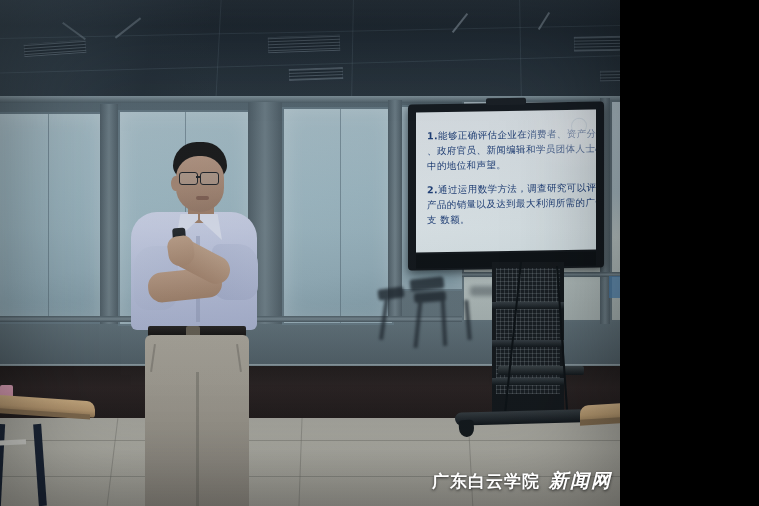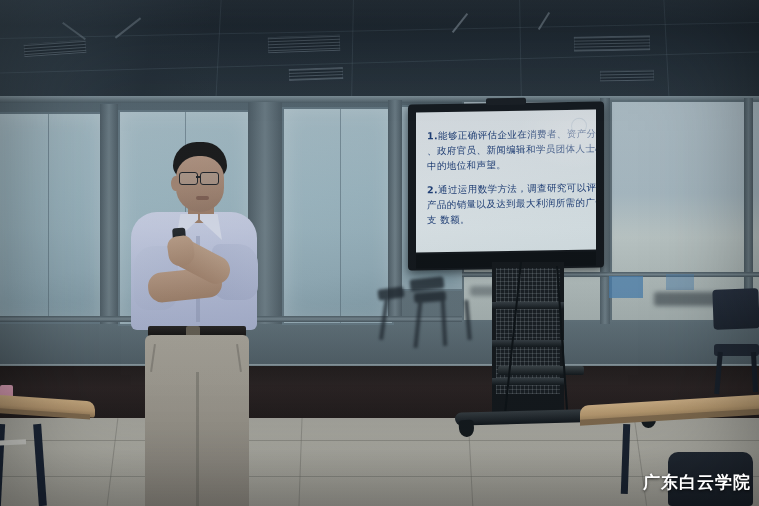--- a/index.html
+++ b/index.html
@@ -4,21 +4,21 @@
 <title>Classroom Lecture Photo</title>
 <style>
   html, body {
     margin: 0;
     padding: 0;
     background: #000;
     font-family: "Liberation Sans", sans-serif;
   }
   #scene {
     position: relative;
-    width: 759px;
+    width: 620px;
     height: 506px;
     overflow: hidden;
     background: #2b3a42;
     user-select: none;
   }
 
   
   .ceiling {
     position: absolute;
     left: 0; top: 0;
@@ -659,15 +659,16 @@
     <div class="p-pants-seam"></div>
     <div class="p-pocket-l"></div>
     <div class="p-pocket-r"></div>
   </div>
 
   <div class="photo-tint"></div>
   <div class="vignette"></div>
 
   <div class="watermark">
     <span class="wm-org">广东白云学院</span>
+    <span class="wm-site">新闻网</span>
   </div>
 
 </div>
 
 </body></html>

